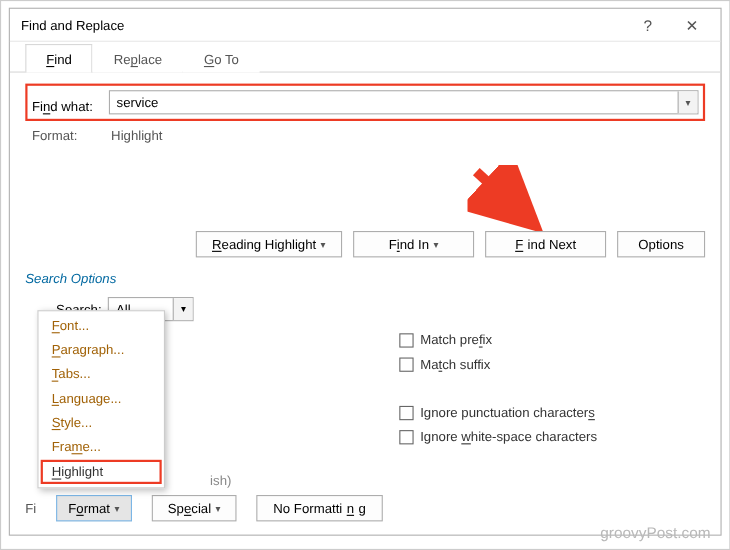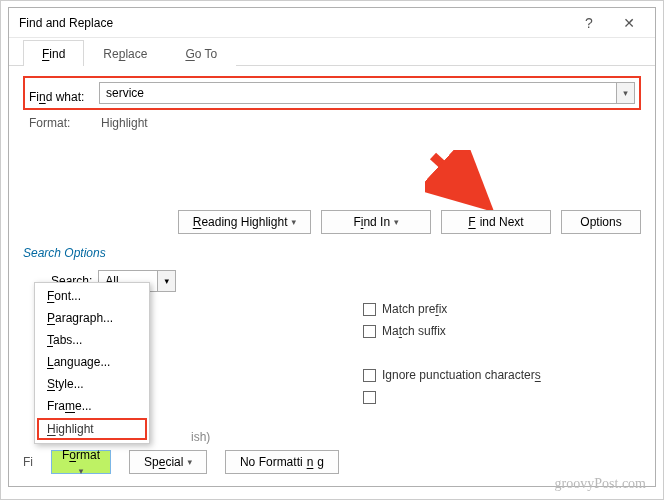--- a/index.html
+++ b/index.html
@@ -186,64 +186,63 @@
     top: 282px;
     width: 116px;
     background: #fff;
     border: 1px solid #ccc;
     box-shadow: 2px 2px 6px rgba(0,0,0,0.25);
     padding: 2px;
     z-index: 20;
   }
   .popup .mi {
     padding: 4px 10px;
-    color: #000000;
+    color: #a16207;
     cursor: default;
   }
   .popup .mi.enabled { color: #333; cursor: pointer; }
   .popup .mi.sel {
     border: 2px solid #ed3b24;
     margin: 1px 0;
     padding: 2px 8px;
     color: #333;
   }
 
   .footer {
     position: absolute;
     left: 14px;
     bottom: 12px;
     display: flex;
     align-items: center;
     gap: 18px;
   }
   .footer .flabel { color: #555; padding-right: 0; }
   .footer .btn.fmt {
-    background: #bef264;
+    background: #e5e5e5;
     border-color: #7bb6e6;
     padding: 0 10px;
-    flex-direction: column;
   }
 
   .arrow {
     position: absolute;
     left: 425px;
     top: 150px;
     width: 70px;
     height: 60px;
     pointer-events: none;
     z-index: 15;
   }
 
   .watermark {
     position: absolute;
     right: 18px;
     bottom: 8px;
     color: #b9b9b9;
     font-size: 14px;
-    font-family: Liberation Serif, serif;
+    font-family: Liberation Sans, sans-serif;
   }
   .u { text-decoration: underline; text-underline-offset: 2px; }
 </style>
 </head>
 <body>
 
 <div class="outer-border"></div>
 
 <div class="dialog">
 
@@ -324,20 +323,21 @@
           <div class="box"></div>
           <span>Ma<span class="u">t</span>ch suffix</span>
         </div>
         <div style="height:22px"></div>
         <div class="chk">
           <div class="box"></div>
           <span>Ignore punctuation character<span class="u">s</span></span>
         </div>
         <div class="chk">
           <div class="box"></div>
+          <span>Ignore <span class="u">w</span>hite-space characters</span>
         </div>
       </div>
     </div>
 
   </div>
 
   <div class="footer">
     <span class="flabel">Fi</span>
     <button class="btn fmt">
         <span>F<span class="u">o</span>rmat</span>

